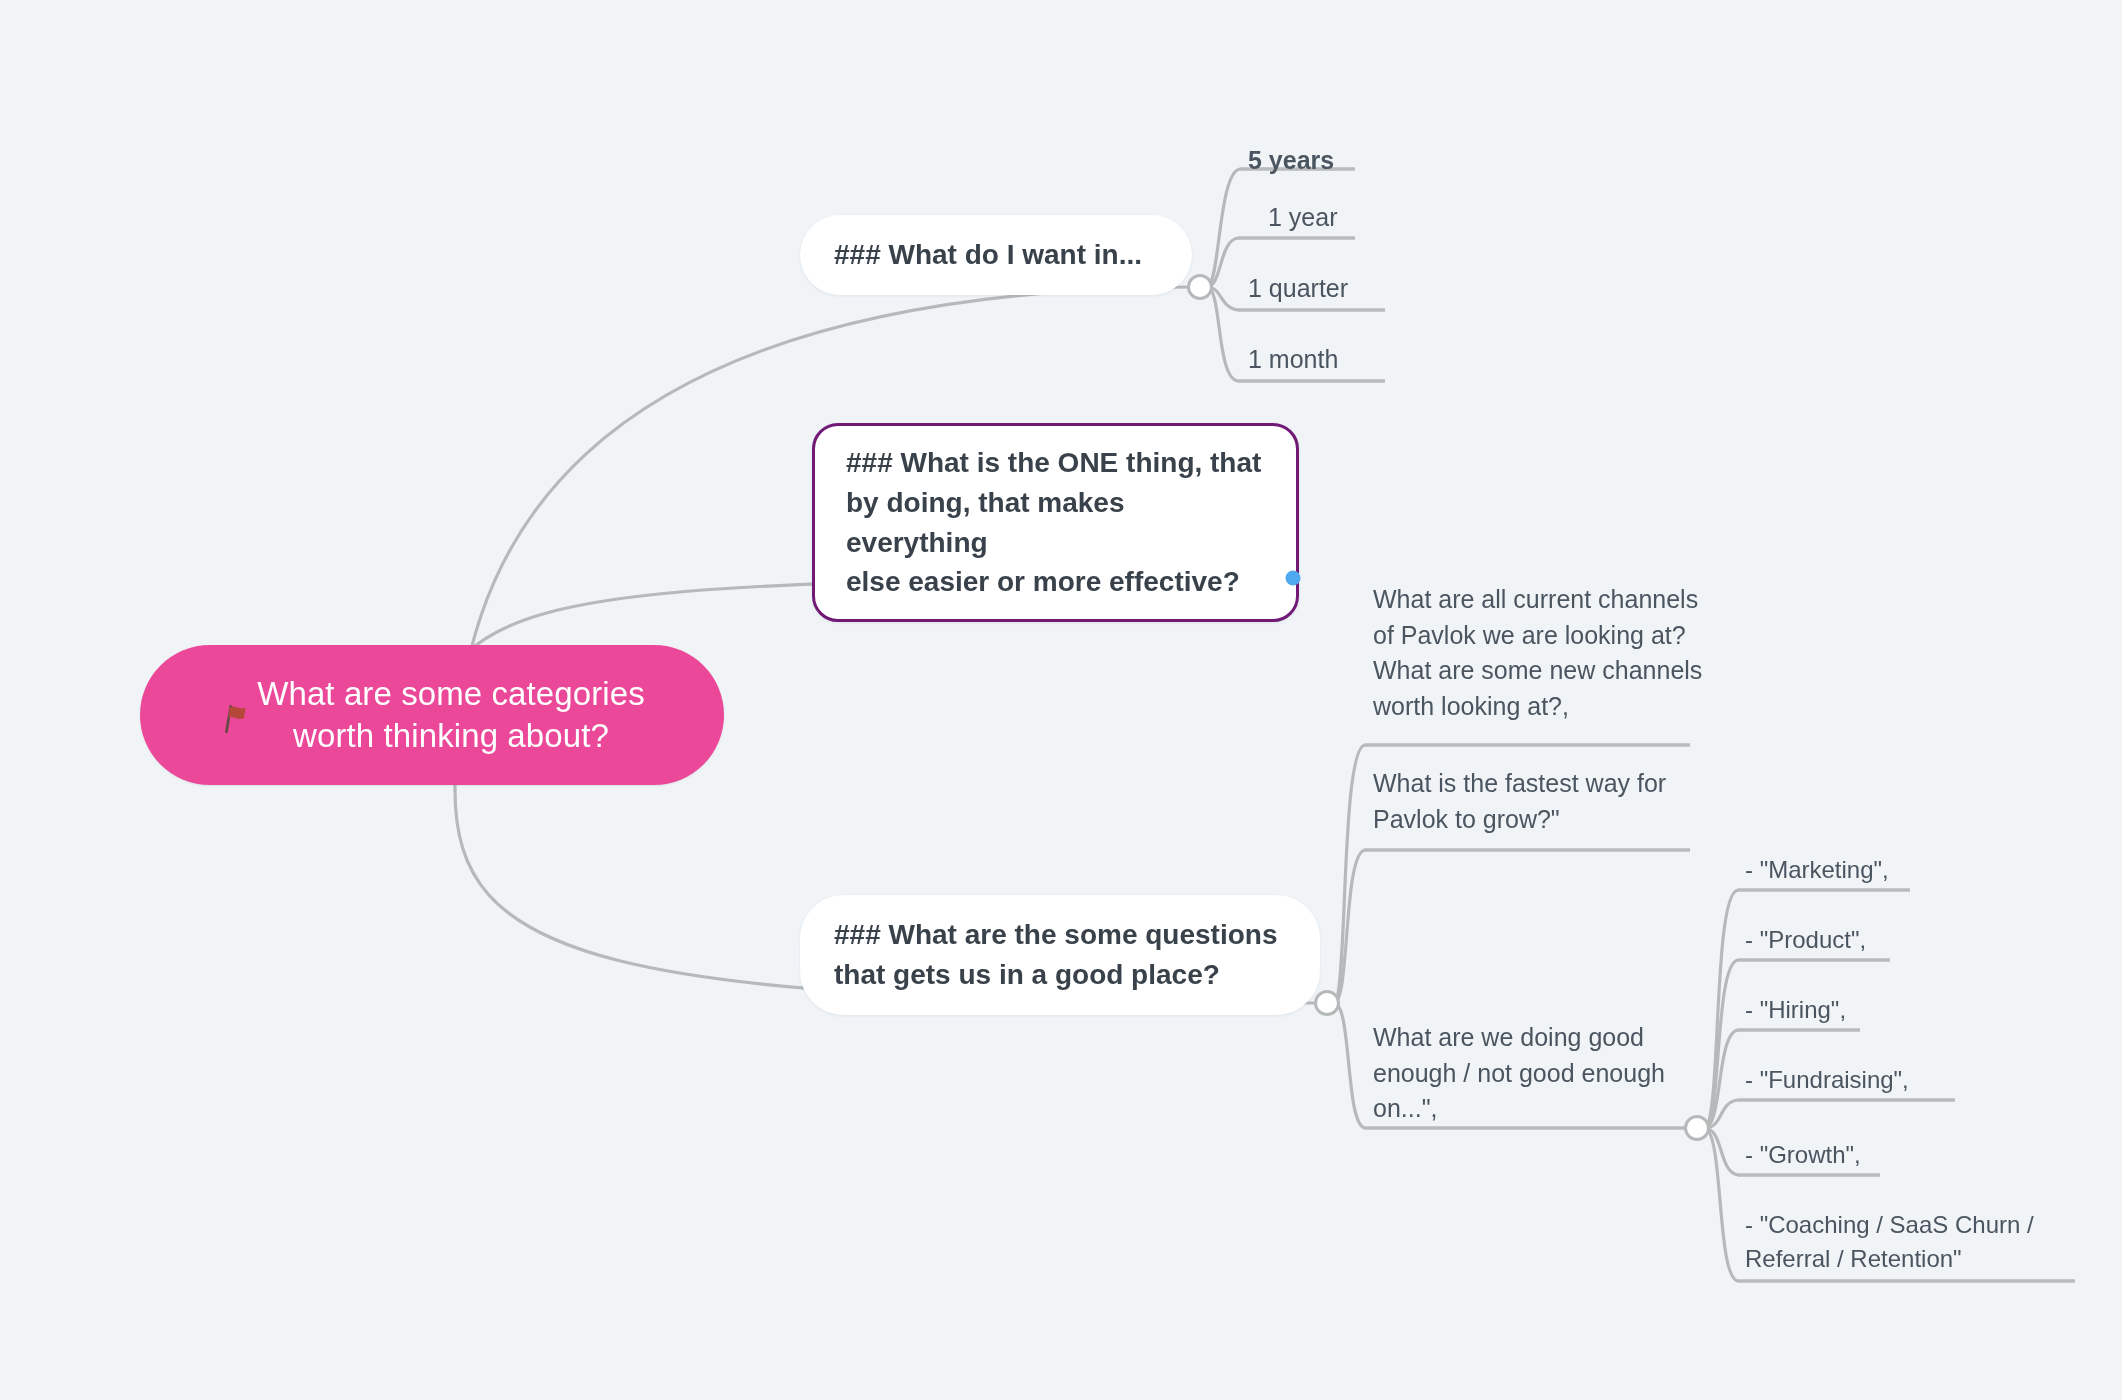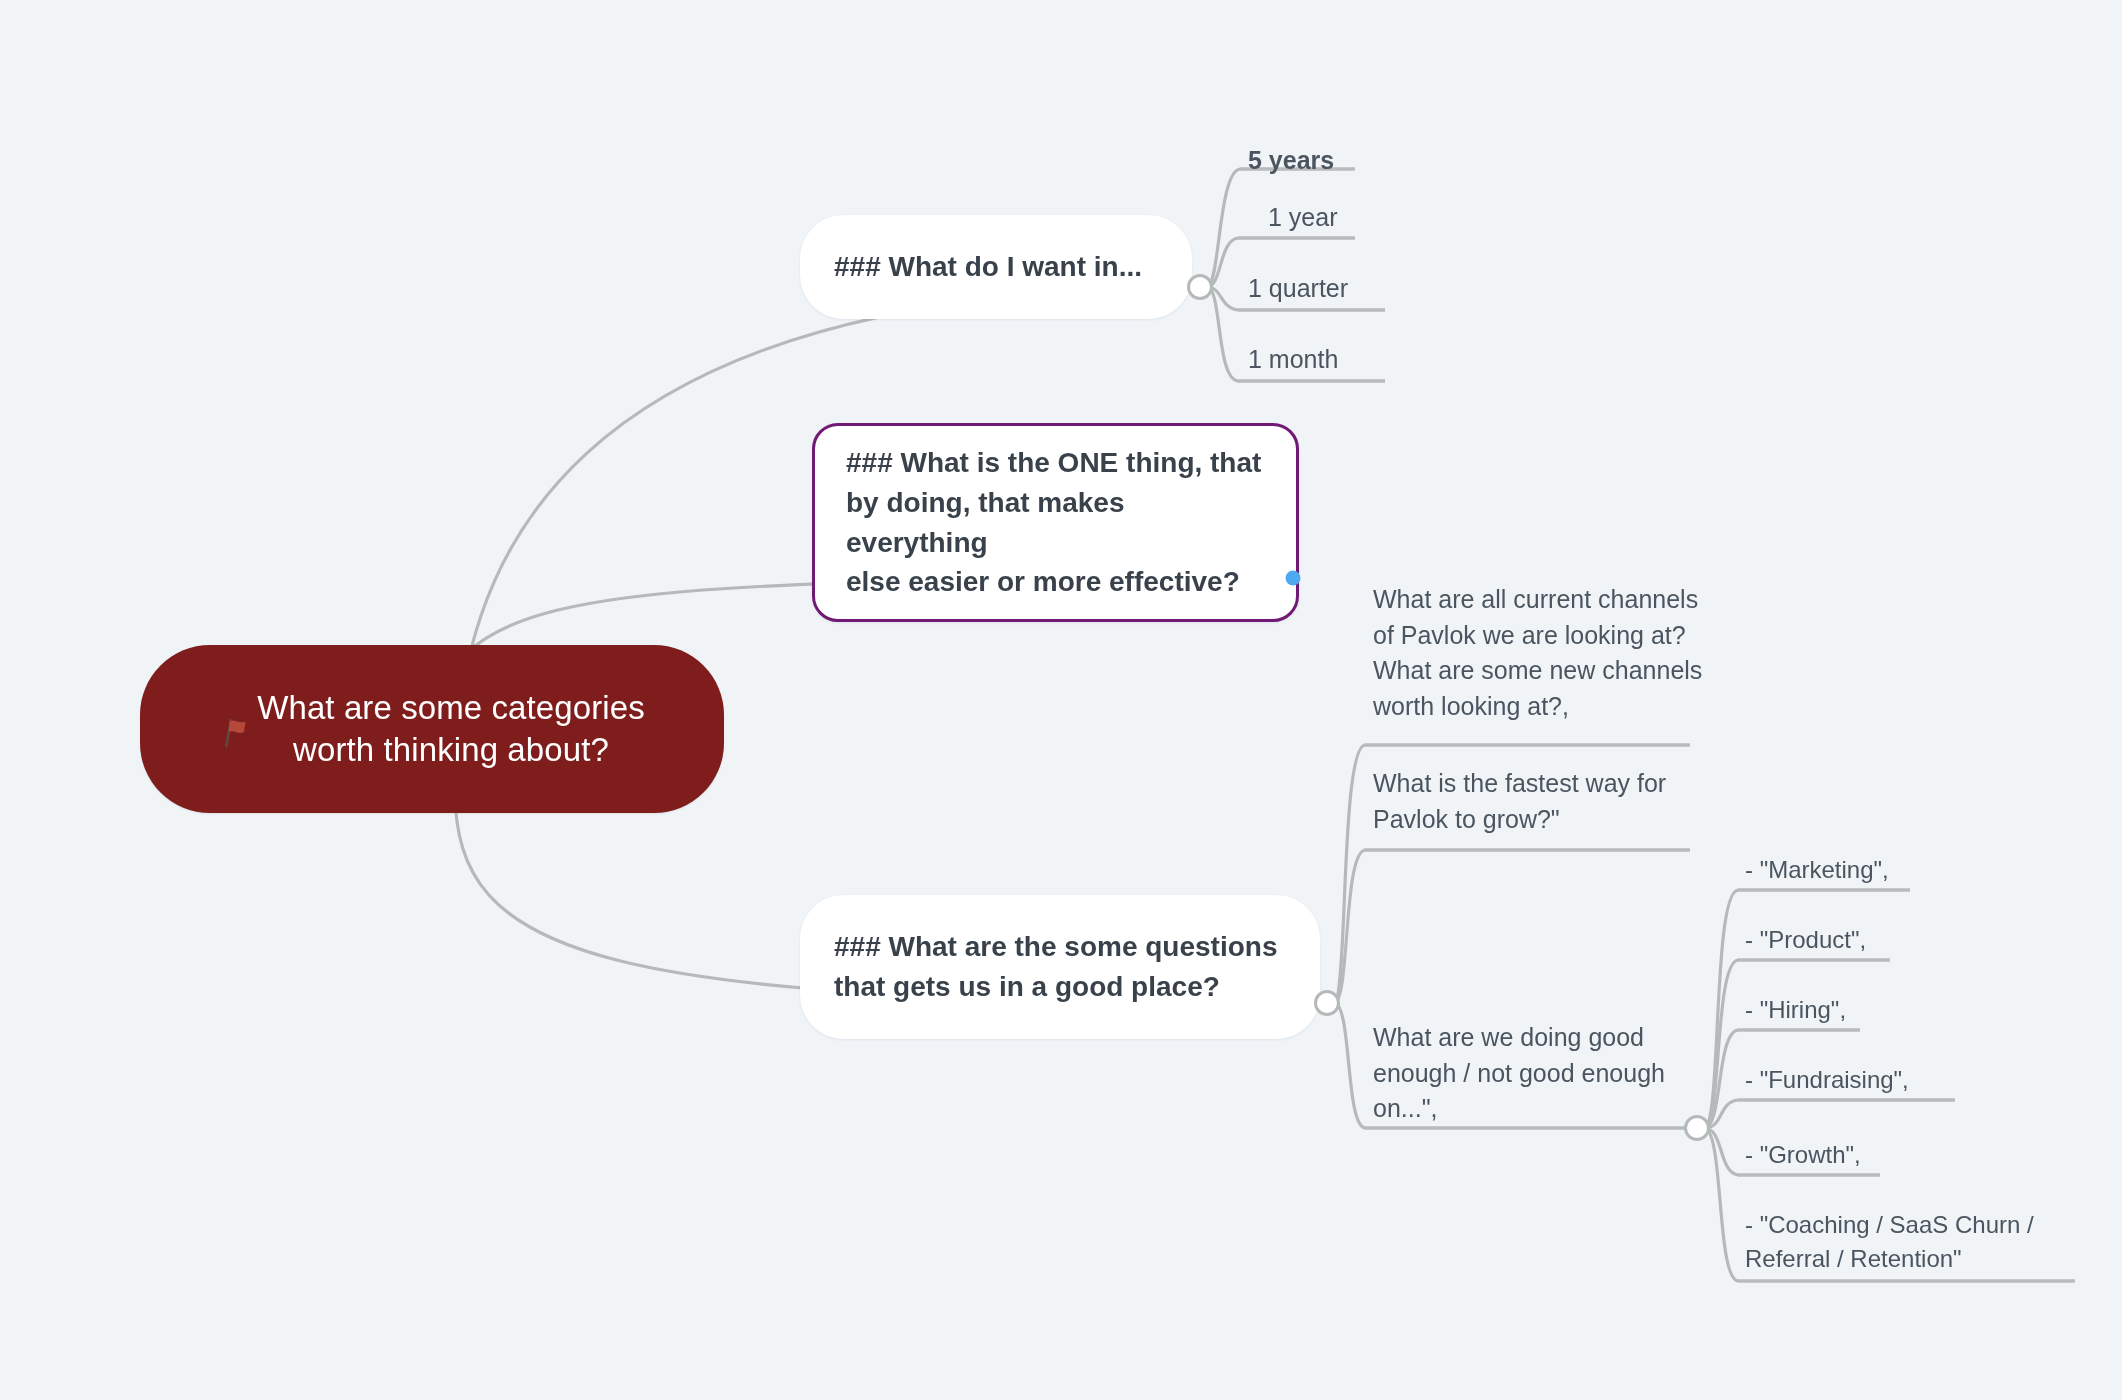--- a/index.html
+++ b/index.html
@@ -40,27 +40,27 @@
     stroke-linecap: butt;
   }
 
   
   .node {
     position: absolute;
   }
 
   
   .root-node {
-    background: #7f1d1d;
+    background: #ec4899;
     border-radius: 70px;
     display: flex;
     align-items: center;
     justify-content: center;
     gap: 4px;
-    padding: 42px 46px;
+    padding: 28px 46px;
     box-shadow: 0 1px 2px rgba(60,80,100,.10);
   }
   .root-label {
     color: #ffffff;
     font-size: 33px;
     line-height: 1.28;
     font-weight: 400;
     letter-spacing: .1px;
     text-align: center;
     white-space: pre-line;
@@ -70,21 +70,21 @@
     width: 34px;
     height: 34px;
     display: block;
     margin-top: 4px;
   }
 
   
   .card-node {
     background: #ffffff;
     border-radius: 44px;
-    padding: 32px 34px;
+    padding: 20px 34px;
     box-shadow: 0 1px 3px rgba(60,80,100,.09);
   }
   .card-node.selected {
     border: 3px solid #701a75;
     border-radius: 26px;
     padding: 17px 31px;
   }
   .card-label {
     color: #39424b;
     font-size: 28px;

